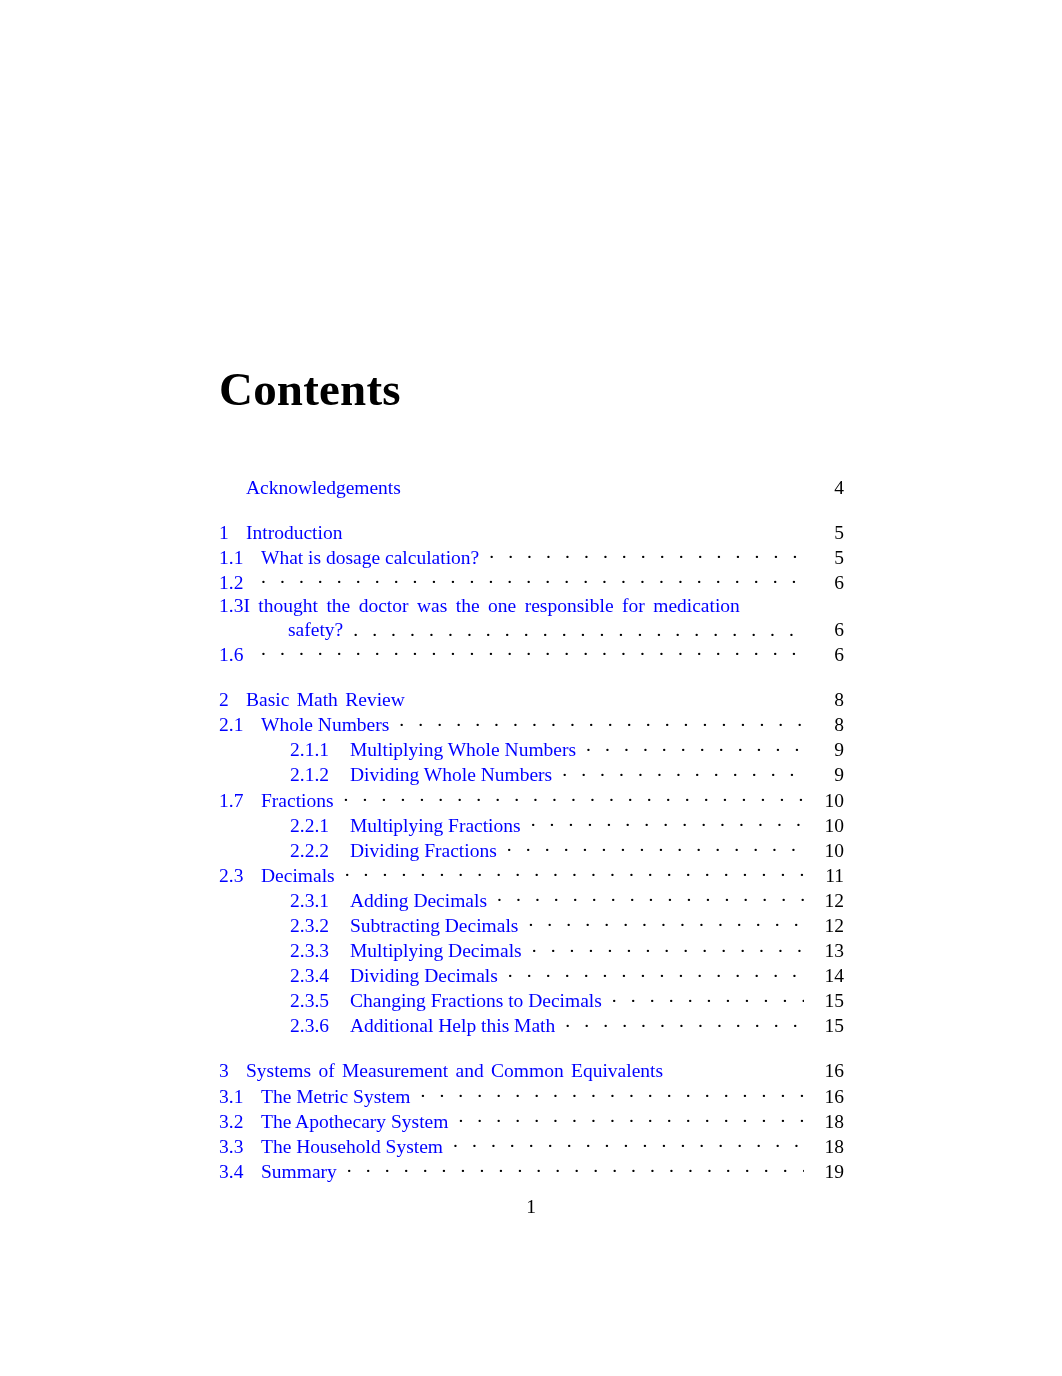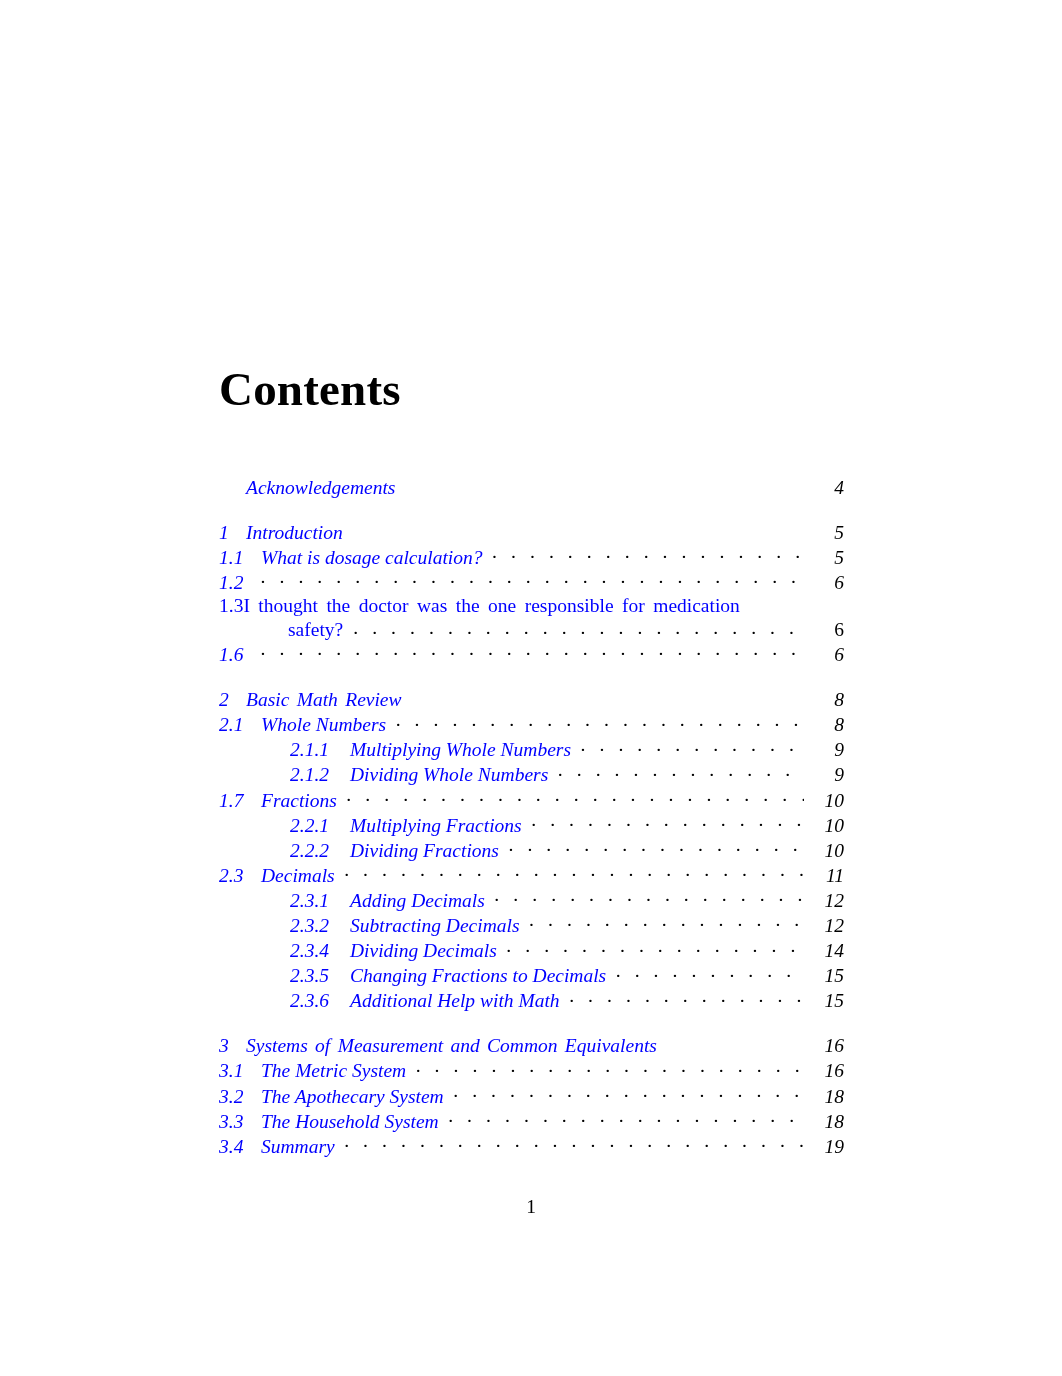--- a/index.html
+++ b/index.html
@@ -57,21 +57,20 @@
     margin-top: 20px;
   }
   .toc-entry.level-chapter.first {
     margin-top: 0;
   }
 
   .row {
     display: flex;
     align-items: baseline;
     width: 100%;
-    font-style: italic;
   }
 
   
   .num {
     color: #0000ff;
     flex: 0 0 auto;
     white-space: nowrap;
   }
   .level-chapter > .row > .num      { width: 27px; }
   .level-section > .row > .num      { width: 42px; }
@@ -126,21 +125,21 @@
     width: 100%;
   }
   .wrap-line1 .ttl-just {
     color: #0000ff;
     white-space: nowrap;
     word-spacing: 3.6px;
     flex: 0 0 auto;
   }
   .wrap-line2 {
     display: flex;
-    align-items: center;
+    align-items: flex-end;
     width: 100%;
   }
   .wrap-line2 .indent {
     flex: 0 0 auto;
     width: 69px;
   }
 
   
   .folio {
     position: absolute;
@@ -285,38 +284,46 @@
       <div class="toc-entry level-subsection">
         <div class="row">
           <span class="num">2.3.2</span>
           <span class="ttl">Subtracting Decimals</span>
           <span class="leader"></span>
           <span class="pg">12</span>
         </div>
       </div>
       <div class="toc-entry level-subsection">
         <div class="row">
+          <span class="num">2.3.3</span>
+          <span class="ttl">Multiplying Decimals</span>
+          <span class="leader"></span>
+          <span class="pg">13</span>
+        </div>
+      </div>
+      <div class="toc-entry level-subsection">
+        <div class="row">
           <span class="num">2.3.4</span>
           <span class="ttl">Dividing Decimals</span>
           <span class="leader"></span>
           <span class="pg">14</span>
         </div>
       </div>
       <div class="toc-entry level-subsection">
         <div class="row">
           <span class="num">2.3.5</span>
           <span class="ttl">Changing Fractions to Decimals</span>
           <span class="leader"></span>
           <span class="pg">15</span>
         </div>
       </div>
       <div class="toc-entry level-subsection">
         <div class="row">
           <span class="num">2.3.6</span>
-          <span class="ttl">Additional Help with Math</span>
+          <span class="ttl">Additional Help this Math</span>
           <span class="leader"></span>
           <span class="pg">15</span>
         </div>
       </div>
       <div class="toc-entry level-chapter">
         <div class="row">
           <span class="num">3</span>
           <span class="ttl">Systems of Measurement and Common Equivalents</span>
           <span class="leader none"></span>
           <span class="pg">16</span>

